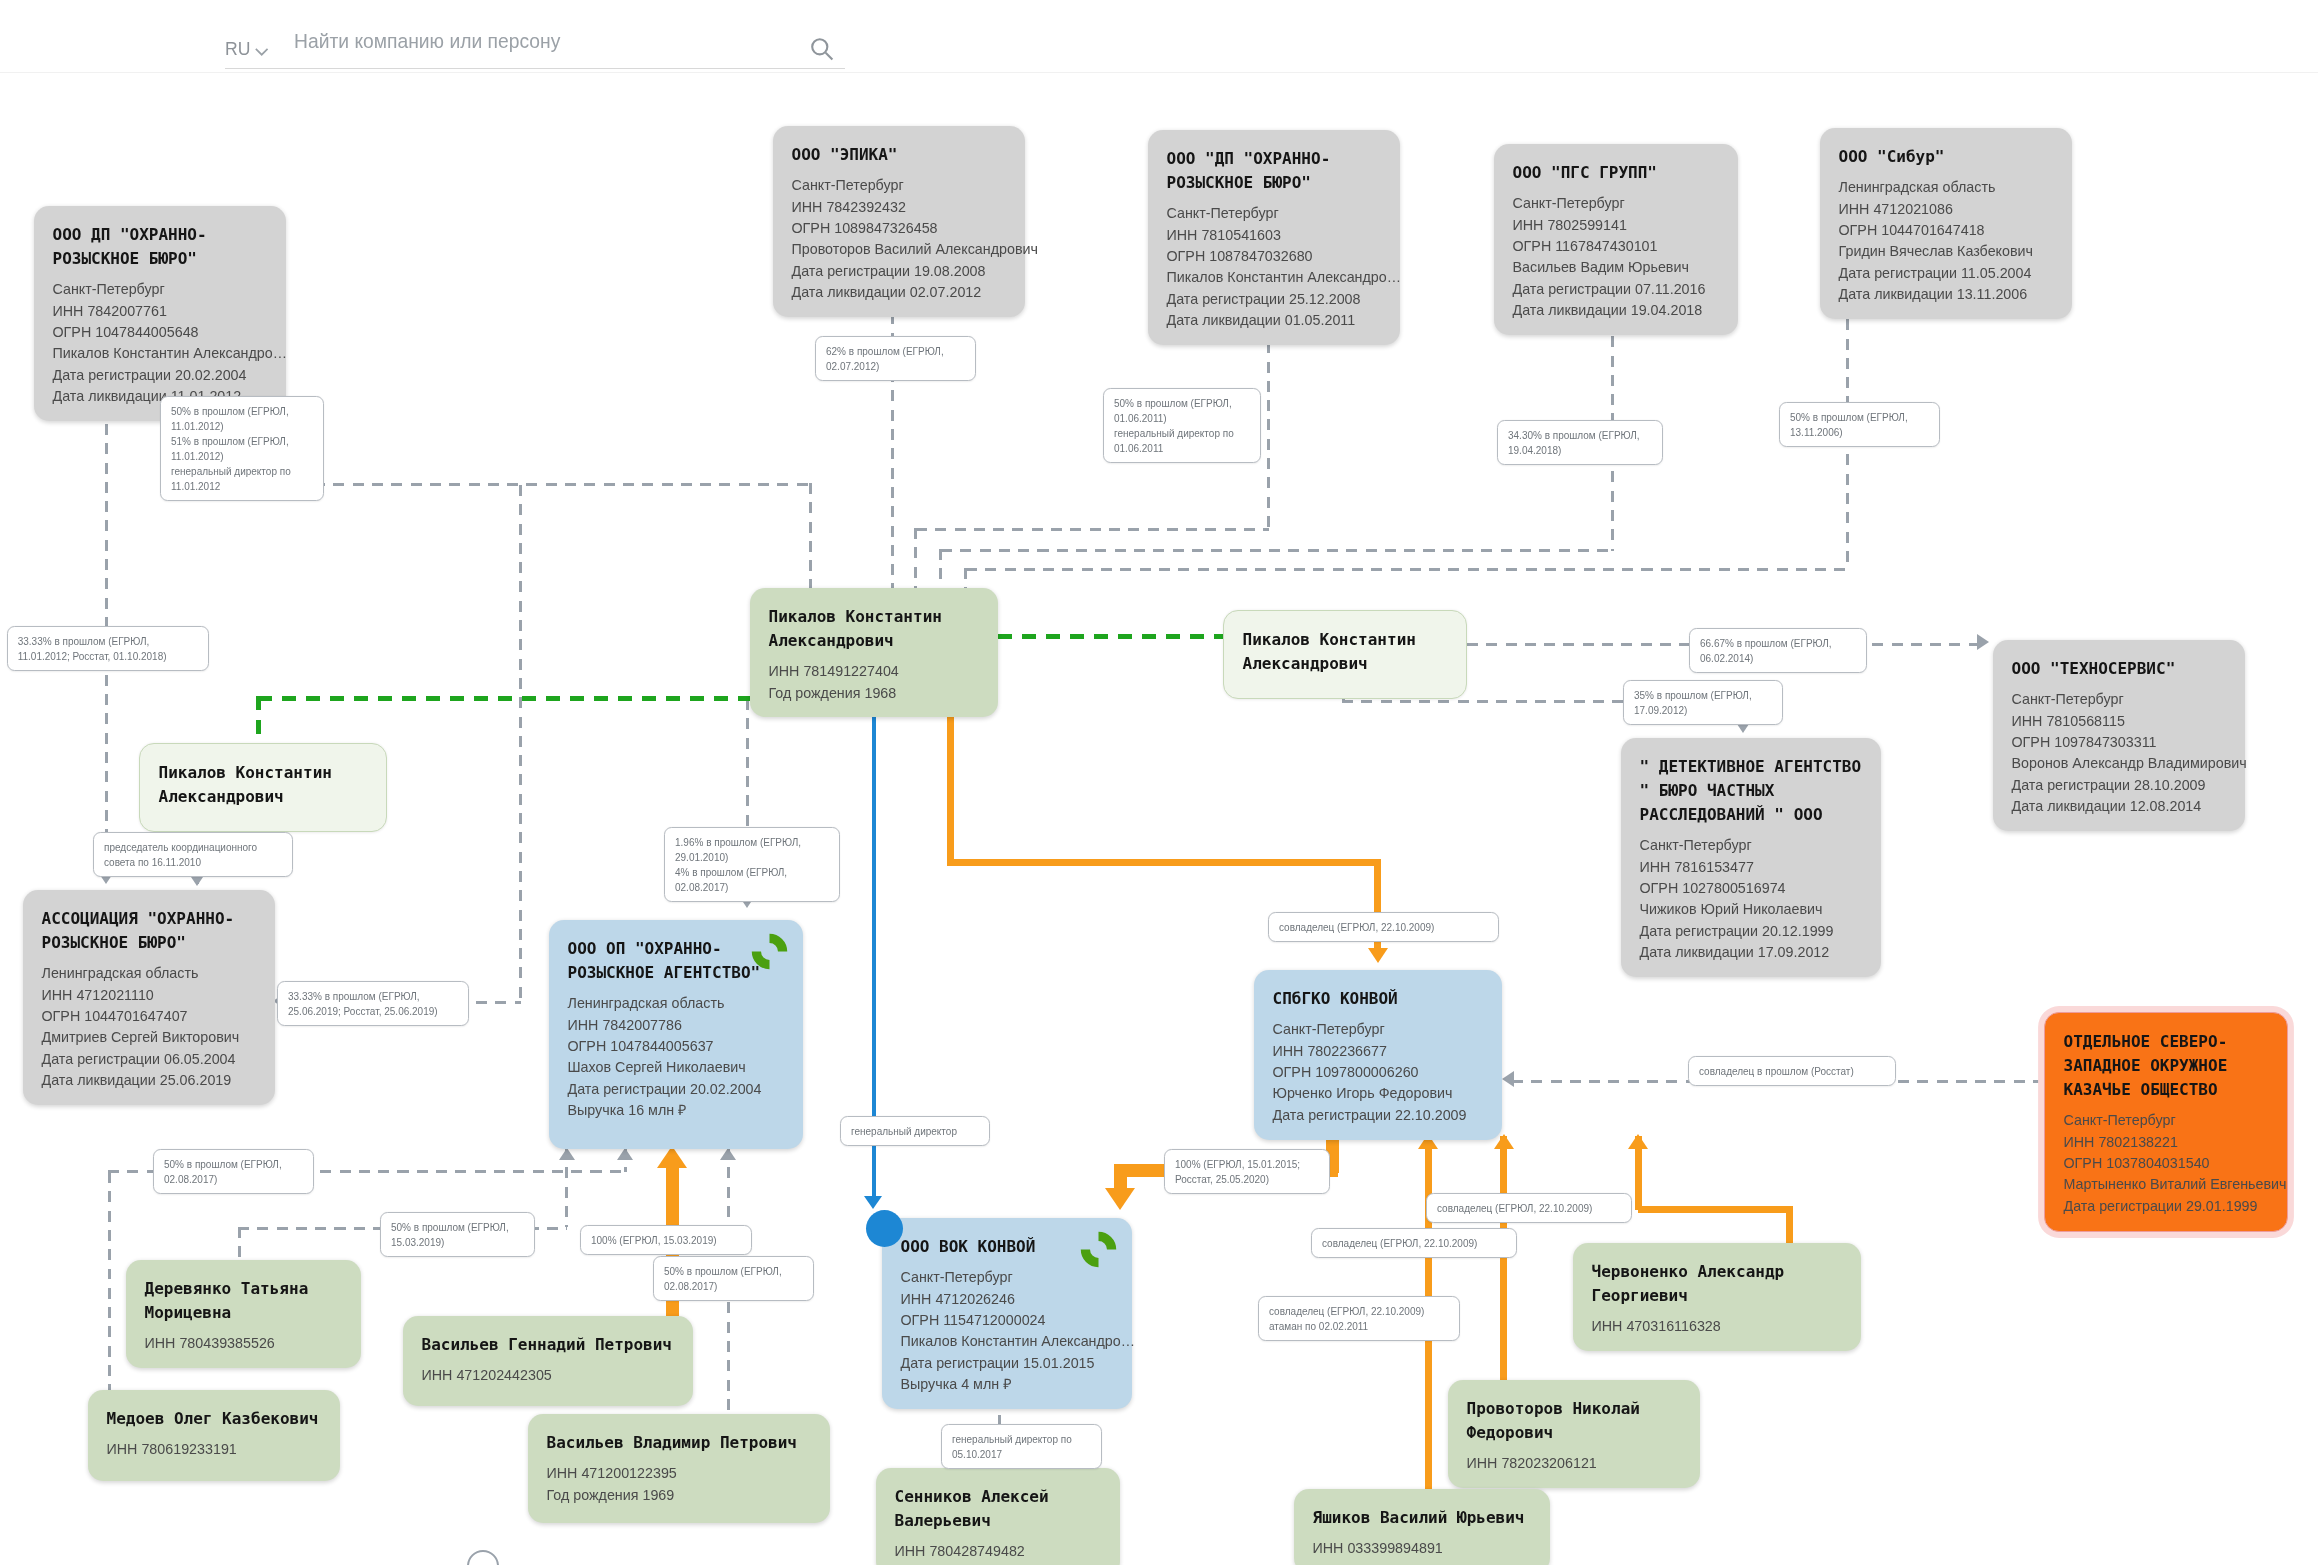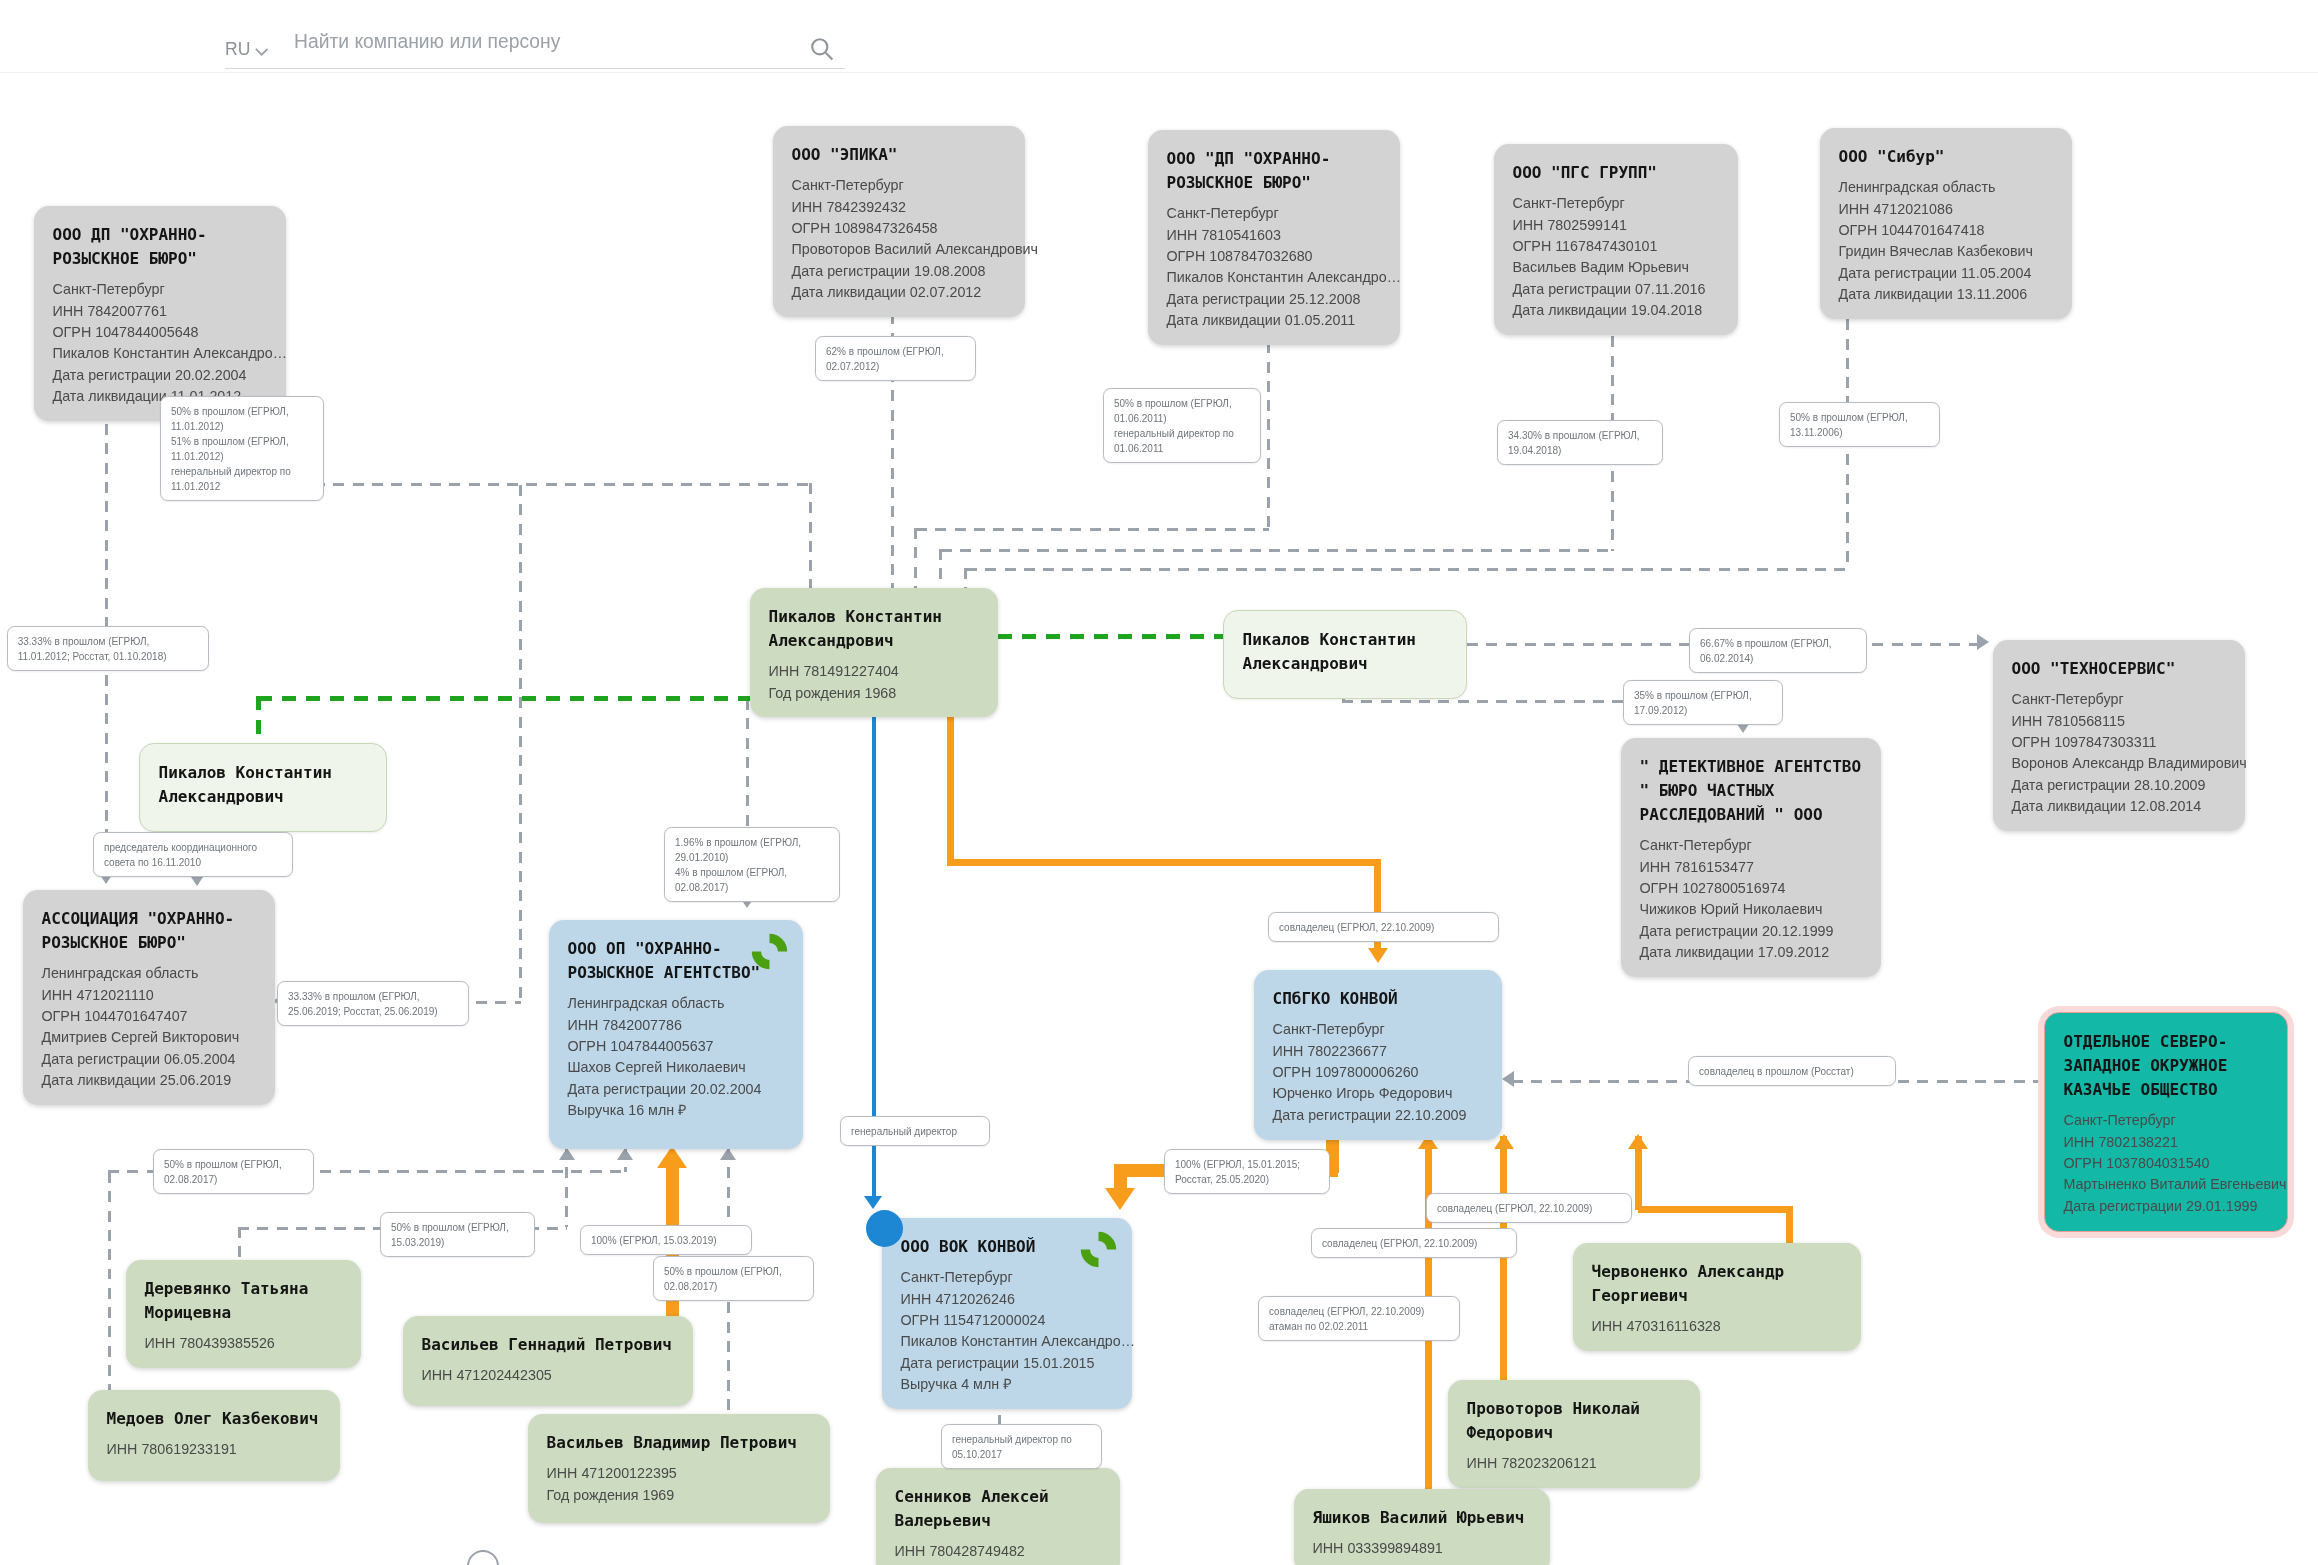--- a/index.html
+++ b/index.html
@@ -18,21 +18,21 @@
   
   .card{position:absolute;border-radius:15px;padding:13.4px 18.5px;box-sizing:border-box;z-index:3;
         box-shadow:0 1.7px 4.2px rgba(0,0,0,.16);}
   .card-title{font-family:"DejaVu Sans Mono","Liberation Mono",monospace;font-weight:bold;
         font-size:16px;line-height:1.5;color:#151515;white-space:pre-line;margin:3.4px 0 8.4px 0;}
   .card-line{font-size:14.3px;line-height:1.5;color:#4a4a4a;white-space:nowrap;}
   .gray{background:#d3d3d3;}
   .blue{background:#bdd7e9;}
   .green{background:#cddcc0;}
   .ghost{background:#f0f5eb;border:1.7px solid #c8d9ba;box-shadow:0 0.8px 2.5px rgba(0,0,0,.08);}
-  .kaz{background:#14b8a6;border:1.7px solid #ee9c9c;box-shadow:0 0 0 5.9px #fad9d9,0 1.7px 4.2px rgba(0,0,0,.12);}
+  .kaz{background:#f97316;border:1.7px solid #ee9c9c;box-shadow:0 0 0 5.9px #fad9d9,0 1.7px 4.2px rgba(0,0,0,.12);}
   .status-icon{position:absolute;right:15px;top:13.4px;width:37px;height:37px;}
   
   .elabel{position:absolute;background:#fff;border:0.8px solid #b7bcc2;border-radius:7.6px;
         padding:6.7px 10px;font-size:10px;line-height:1.5;color:#6f757b;z-index:4;
         box-shadow:0 0.8px 1.7px rgba(0,0,0,.07);box-sizing:border-box;}
   
   .vd{position:absolute;width:3.4px;z-index:1;
       background:repeating-linear-gradient(180deg,#9aa2ab 0 11px,transparent 11px 19.3px);}
   .hd{position:absolute;height:3.4px;z-index:1;
       background:repeating-linear-gradient(90deg,#9aa2ab 0 11px,transparent 11px 19.3px);}

